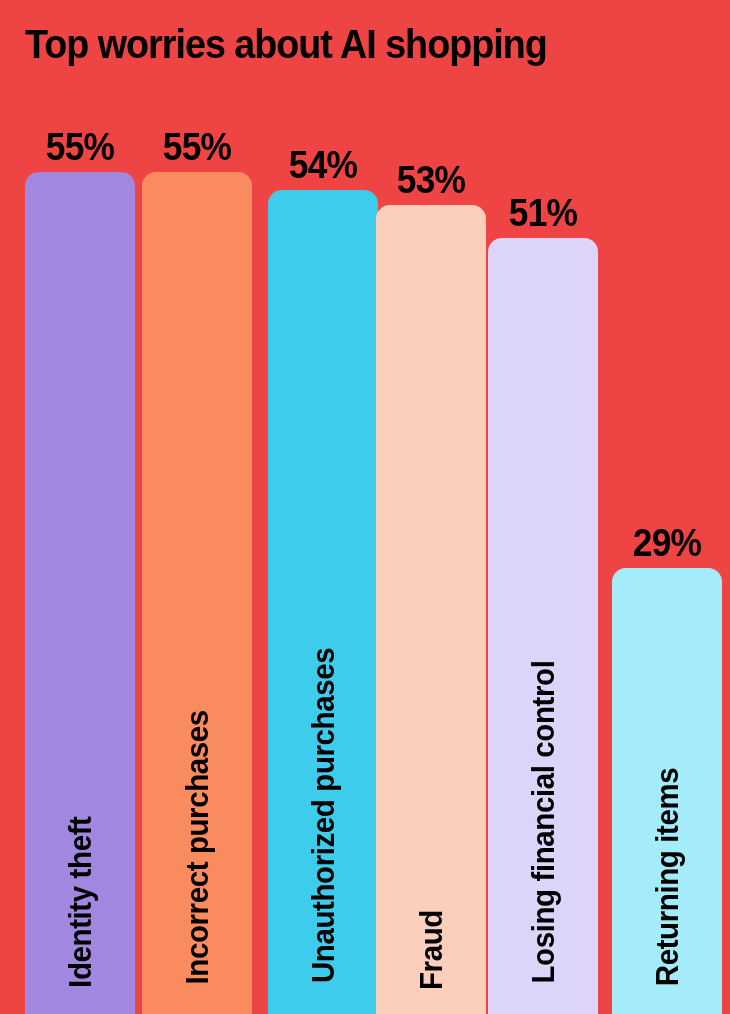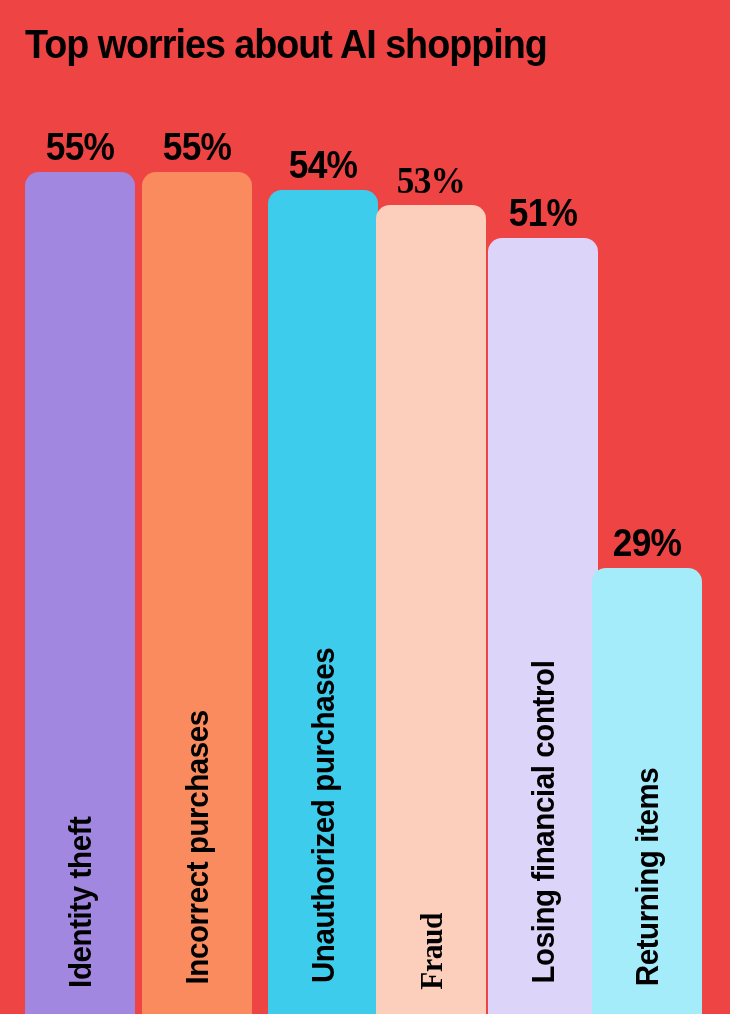--- a/index.html
+++ b/index.html
@@ -117,37 +117,37 @@
         </div>
       </div>
       <div class="bar-group" style="left: 268px; width: 110px; height: 824px; text-decoration: underline;">
         <div class="bar-value" style="bottom: 830px;">54%</div>
         <div class="bar-rect" style="height: 824px; background: rgb(61, 204, 235);">
           <div class="bar-label-wrap">
             <span class="bar-label">Unauthorized purchases</span>
           </div>
         </div>
       </div>
-      <div class="bar-group" style="left: 376px; width: 110px; height: 809px; font-family: Liberation Serif, serif;">
+      <div class="bar-group" style="left: 376px; width: 110px; height: 809px;">
         <div class="bar-value" style="bottom: 815px;">53%</div>
         <div class="bar-rect" style="height: 809px; background: rgb(251, 207, 188);">
           <div class="bar-label-wrap">
             <span class="bar-label">Fraud</span>
           </div>
         </div>
       </div>
       <div class="bar-group" style="left: 488px; width: 110px; height: 776px; text-decoration: underline;">
         <div class="bar-value" style="bottom: 782px;">51%</div>
         <div class="bar-rect" style="height: 776px; background: rgb(221, 212, 250);">
           <div class="bar-label-wrap">
             <span class="bar-label">Losing financial control</span>
           </div>
         </div>
       </div>
-      <div class="bar-group" style="left: 592px; width: 110px; height: 446px;">
+      <div class="bar-group" style="left: 612px; width: 110px; height: 446px;">
         <div class="bar-value" style="bottom: 452px;">29%</div>
         <div class="bar-rect" style="height: 446px; background: rgb(165, 236, 251);">
           <div class="bar-label-wrap">
             <span class="bar-label">Returning items</span>
           </div>
         </div>
       </div>
     </div>
 
 </div>

